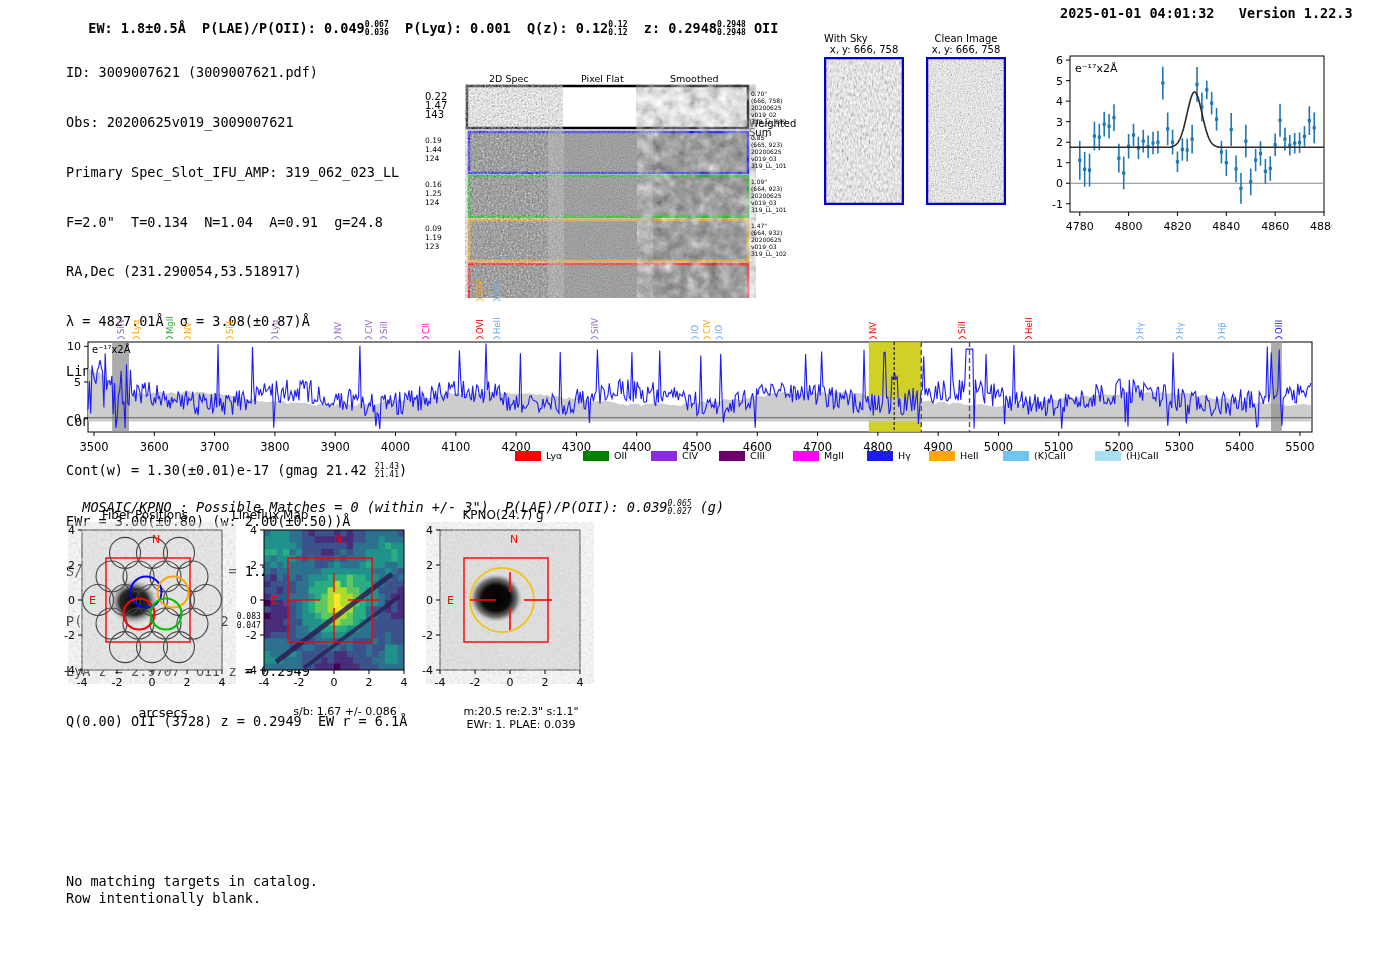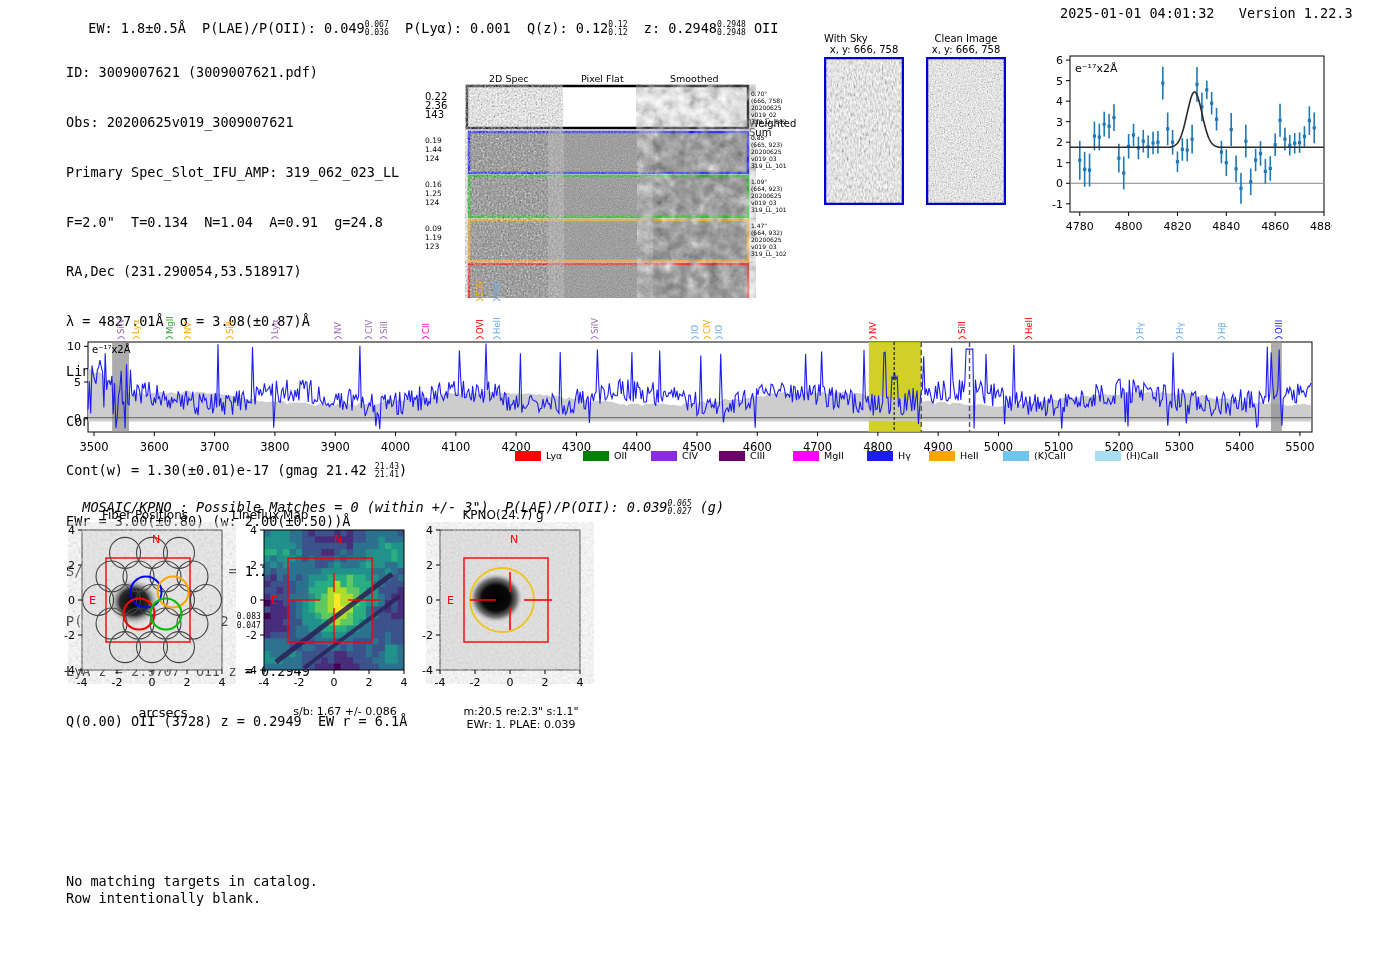--- a/index.html
+++ b/index.html
@@ -2,21 +2,21 @@
 <html><head>
 <meta charset="utf-8">
 <style>
   html,body{margin:0;padding:0;background:#fff;}
   body{width:1400px;height:953px;position:relative;
        font-family:"DejaVu Sans Mono","Liberation Mono",monospace;
        color:#000;overflow:hidden;}
   .abs{position:absolute;}
   .mono{font-family:"DejaVu Sans Mono","Liberation Mono",monospace;}
   .sans{font-family:"DejaVu Sans","Liberation Sans",sans-serif;}
-  .hdr{font-size:13.5px;letter-spacing:0px;white-space:pre;}
+  .hdr{font-size:13.5px;letter-spacing:0px;white-space:pre;font-weight:bold;}
   .frac{display:inline-block;vertical-align:middle;font-size:8px;line-height:8.5px;text-align:left;}
   .infoline{font-size:13.5px;line-height:16.6px;white-space:pre;}
   .tiny{font-size:6px;line-height:7px;}
   .panelcap{font-size:9.5px;}
   svg{display:block;}
 </style>
 </head>
 <body>
 
 <div class="abs hdr mono" style="left:72px;top:4px;">
@@ -107,21 +107,21 @@
       <rect x="4" y="191" width="279" height="41" fill="#808080" stroke="#ff0000" stroke-width="2.5"></rect>
       <rect x="6" y="193" width="84" height="37" filter="url(#nz1)"></rect>
       <rect x="92" y="193" width="87" height="37" filter="url(#nzflat)"></rect>
       <rect x="182" y="193" width="99" height="37" filter="url(#nz2)"></rect>
     </g>
   </svg>
 </div>
 
 <div class="abs sans" style="left:425px;top:92px;font-size:10px;line-height:9px;">
   <div>0.22</div>
-  <div>2.36</div>
+  <div>1.47</div>
   <div>143</div>
 </div>
 <div class="abs sans" style="left:425px;top:136px;font-size:7.5px;line-height:9px;">
   <div>0.19</div>
   <div>1.44</div>
   <div>124</div>
 </div>
 <div class="abs sans" style="left:425px;top:180px;font-size:7.5px;line-height:9px;">
   <div>0.16</div>
   <div>1.25</div>

